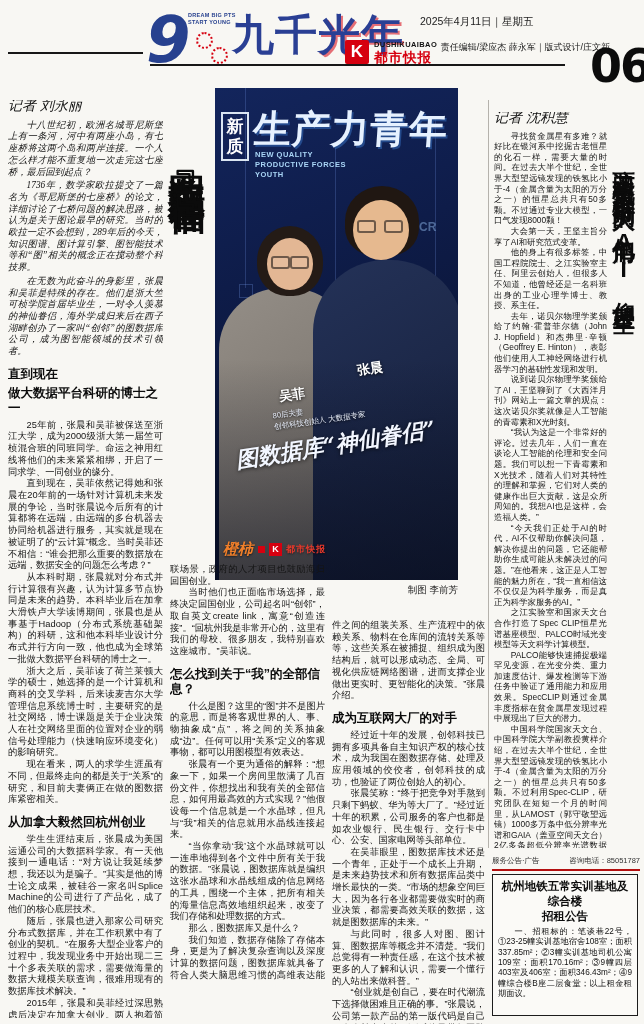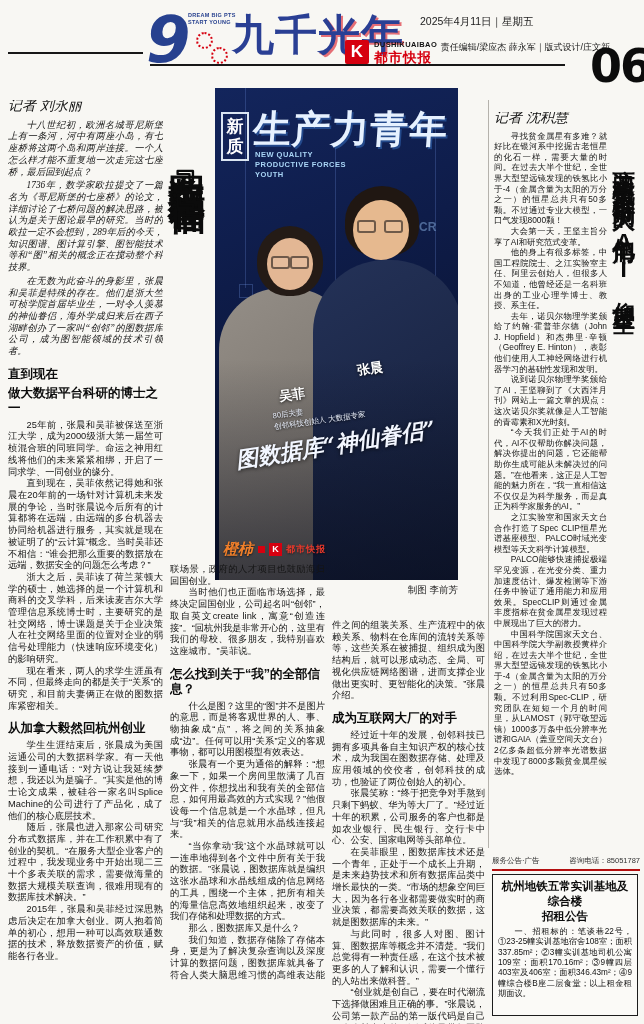--- a/index.html
+++ b/index.html
@@ -182,20 +182,21 @@
 
   <div class="col col1">
       <div class="blk byline">记者 刘永丽</div>
       <div class="blk i">十八世纪初，欧洲名城哥尼斯堡上有一条河，河中有两座小岛，有七座桥将这两个岛和两岸连接。一个人怎么样才能不重复地一次走完这七座桥，最后回到起点？</div>
       <div class="blk i">1736年，数学家欧拉提交了一篇名为《哥尼斯堡的七座桥》的论文，详细讨论了七桥问题的解决思路，被认为是关于图论最早的研究。当时的欧拉一定不会想到，289年后的今天，知识图谱、图计算引擎、图智能技术等和“图”相关的概念正在搅动整个科技界。</div>
       <div class="blk i">在无数为此奋斗的身影里，张晨和吴菲是特殊的存在。他们是浙大竺可桢学院首届毕业生，一对令人羡慕的神仙眷侣，海外学成归来后在西子湖畔创办了一家叫“创邻”的图数据库公司，成为图智能领域的技术引领者。</div>
       <div class="blk s">直到现在</div>
       <div class="blk s2">做大数据平台科研的博士之一</div>
       <div class="blk p">25年前，张晨和吴菲被保送至浙江大学，成为2000级浙大第一届竺可桢混合班的同班同学。命运之神用红线将他们的未来紧紧相绑，开启了一同求学、一同创业的缘分。</div>
       <div class="blk p">直到现在，吴菲依然记得她和张晨在20年前的一场针对计算机未来发展的争论，当时张晨说今后所有的计算都将在远端，由远端的多台机器去协同给机器进行服务，其实就是现在被证明了的“云计算”概念。当时吴菲还不相信：“谁会把那么重要的数据放在远端，数据安全的问题怎么考虑？”</div>
+      <div class="blk p">从本科时期，张晨就对分布式并行计算很有兴趣，认为计算多节点协同是未来的趋势。本科毕业后在加拿大滑铁卢大学读博期间，张晨也是从事基于Hadoop（分布式系统基础架构）的科研，这和他本科毕业设计分布式并行方向一致，他也成为全球第一批做大数据平台科研的博士之一。</div>
       <div class="blk p">浙大之后，吴菲读了荷兰莱顿大学的硕士，她选择的是一个计算机和商科的交叉学科，后来读麦吉尔大学管理信息系统博士时，主要研究的是社交网络，博士课题是关于企业决策人在社交网络里面的位置对企业的弱信号处理能力（快速响应环境变化）的影响研究。</div>
       <div class="blk p">现在看来，两人的求学生涯虽有不同，但最终走向的都是关于“关系”的研究，和目前夫妻俩正在做的图数据库紧密相关。</div>
       <div class="blk s">从加拿大毅然回杭州创业</div>
       <div class="blk p">学生生涯结束后，张晨成为美国运通公司的大数据科学家。有一天他接到一通电话：“对方说让我延续梦想，我还以为是骗子。”其实是他的博士论文成果，被硅谷一家名叫Splice Machine的公司进行了产品化，成了他们的核心底层技术。</div>
       <div class="blk p">随后，张晨也进入那家公司研究分布式数据库，并在工作积累中有了创业的契机。“在服务大型企业客户的过程中，我发现业务中开始出现二三十个多表关联的需求，需要做海量的数据大规模关联查询，很难用现有的数据库技术解决。”</div>
       <div class="blk p">2015年，张晨和吴菲经过深思熟虑后决定在加拿大创业。两人抱着简单的初心，想用一种可以高效联通数据的技术，释放数据资产的价值，赋能各行各业。</div>
     </div>
   <div class="col col2">
       <div class="blk np">联场景，政府的人才项目也鼓励海归回国创业。</div>
       <div class="blk p">当时他们也正面临市场选择，最终决定回国创业，公司起名叫“创邻”，取自英文create link，寓意“创造连接”。“回杭州我是非常开心的，这里有我们的母校、很多朋友，我特别喜欢这座城市。”吴菲说。</div>
@@ -218,20 +219,21 @@
 
   <div class="vdivider"></div>
 
   <div class="col rcol">
       <div class="blk byline">记者 沈积慧</div>
       <div class="blk p">寻找贫金属星有多难？就好比在银河系中挖掘古老恒星的化石一样，需要大量的时间。在过去大半个世纪，全世界大型望远镜发现的铁氢比小于-4（金属含量为太阳的万分之一）的恒星总共只有50多颗。不过通过专业大模型，一口气发现8000颗！</div>
       <div class="blk p">大会第一天，王坚主旨分享了AI和研究范式变革。</div>
       <div class="blk p">他的身上有很多标签，中国工程院院士、之江实验室主任、阿里云创始人，但很多人不知道，他曾经还是一名科班出身的工业心理学博士、教授、系主任。</div>
       <div class="blk p">去年，诺贝尔物理学奖颁给了约翰·霍普菲尔德（John J. Hopfield）和杰弗里·辛顿（Geoffrey E. Hinton），表彰他们使用人工神经网络进行机器学习的基础性发现和发明。</div>
       <div class="blk p">说到诺贝尔物理学奖颁给了AI，王坚聊到了《大西洋月刊》网站上一篇文章的观点：这次诺贝尔奖就像是人工智能的青霉素和X光时刻。</div>
+      <div class="blk p">“我认为这是一个非常好的评论。过去几年，人们一直在谈论人工智能的伦理和安全问题。我们可以想一下青霉素和X光技术，随着人们对其特性的理解和掌握，它们对人类的健康作出巨大贡献，这是众所周知的。我想AI也是这样，会造福人类。”</div>
       <div class="blk p">“今天我们正处于AI的时代，AI不仅帮助你解决问题，解决你提出的问题，它还能帮助你生成可能从未解决过的问题。”在他看来，这正是人工智能的魅力所在，“我一直相信这不仅仅是为科学服务，而是真正为科学家服务的AI。”</div>
       <div class="blk p">之江实验室和国家天文台合作打造了Spec CLIP恒星光谱基座模型、PALCO时域光变模型等天文科学计算模型。</div>
       <div class="blk p">PALCO能够快速捕捉极端罕见变源，在光变分类、重力加速度估计、爆发检测等下游任务中验证了通用能力和应用效果。SpecCLIP则通过金属丰度指标在贫金属星发现过程中展现出了巨大的潜力。</div>
       <div class="blk p">中国科学院国家天文台、中国科学院大学副教授黄样介绍，在过去大半个世纪，全世界大型望远镜发现的铁氢比小于-4（金属含量为太阳的万分之一）的恒星总共只有50多颗。不过利用Spec-CLIP，研究团队在短短一个月的时间里，从LAMOST（郭守敬望远镜）1000多万条中低分辨率光谱和GAIA（盖亚空间天文台）2亿多条超低分辨率光谱数据中发现了8000多颗贫金属星候选体。</div>
     </div>
   <div class="vtitle right">这两天杭州聚集了一群特别的人　他们用AI仰望星空</div>
 
   <div class="ad-strip">
     <span class="l">服务公告·广告</span>
     <span class="r">咨询电话：85051787</span>

